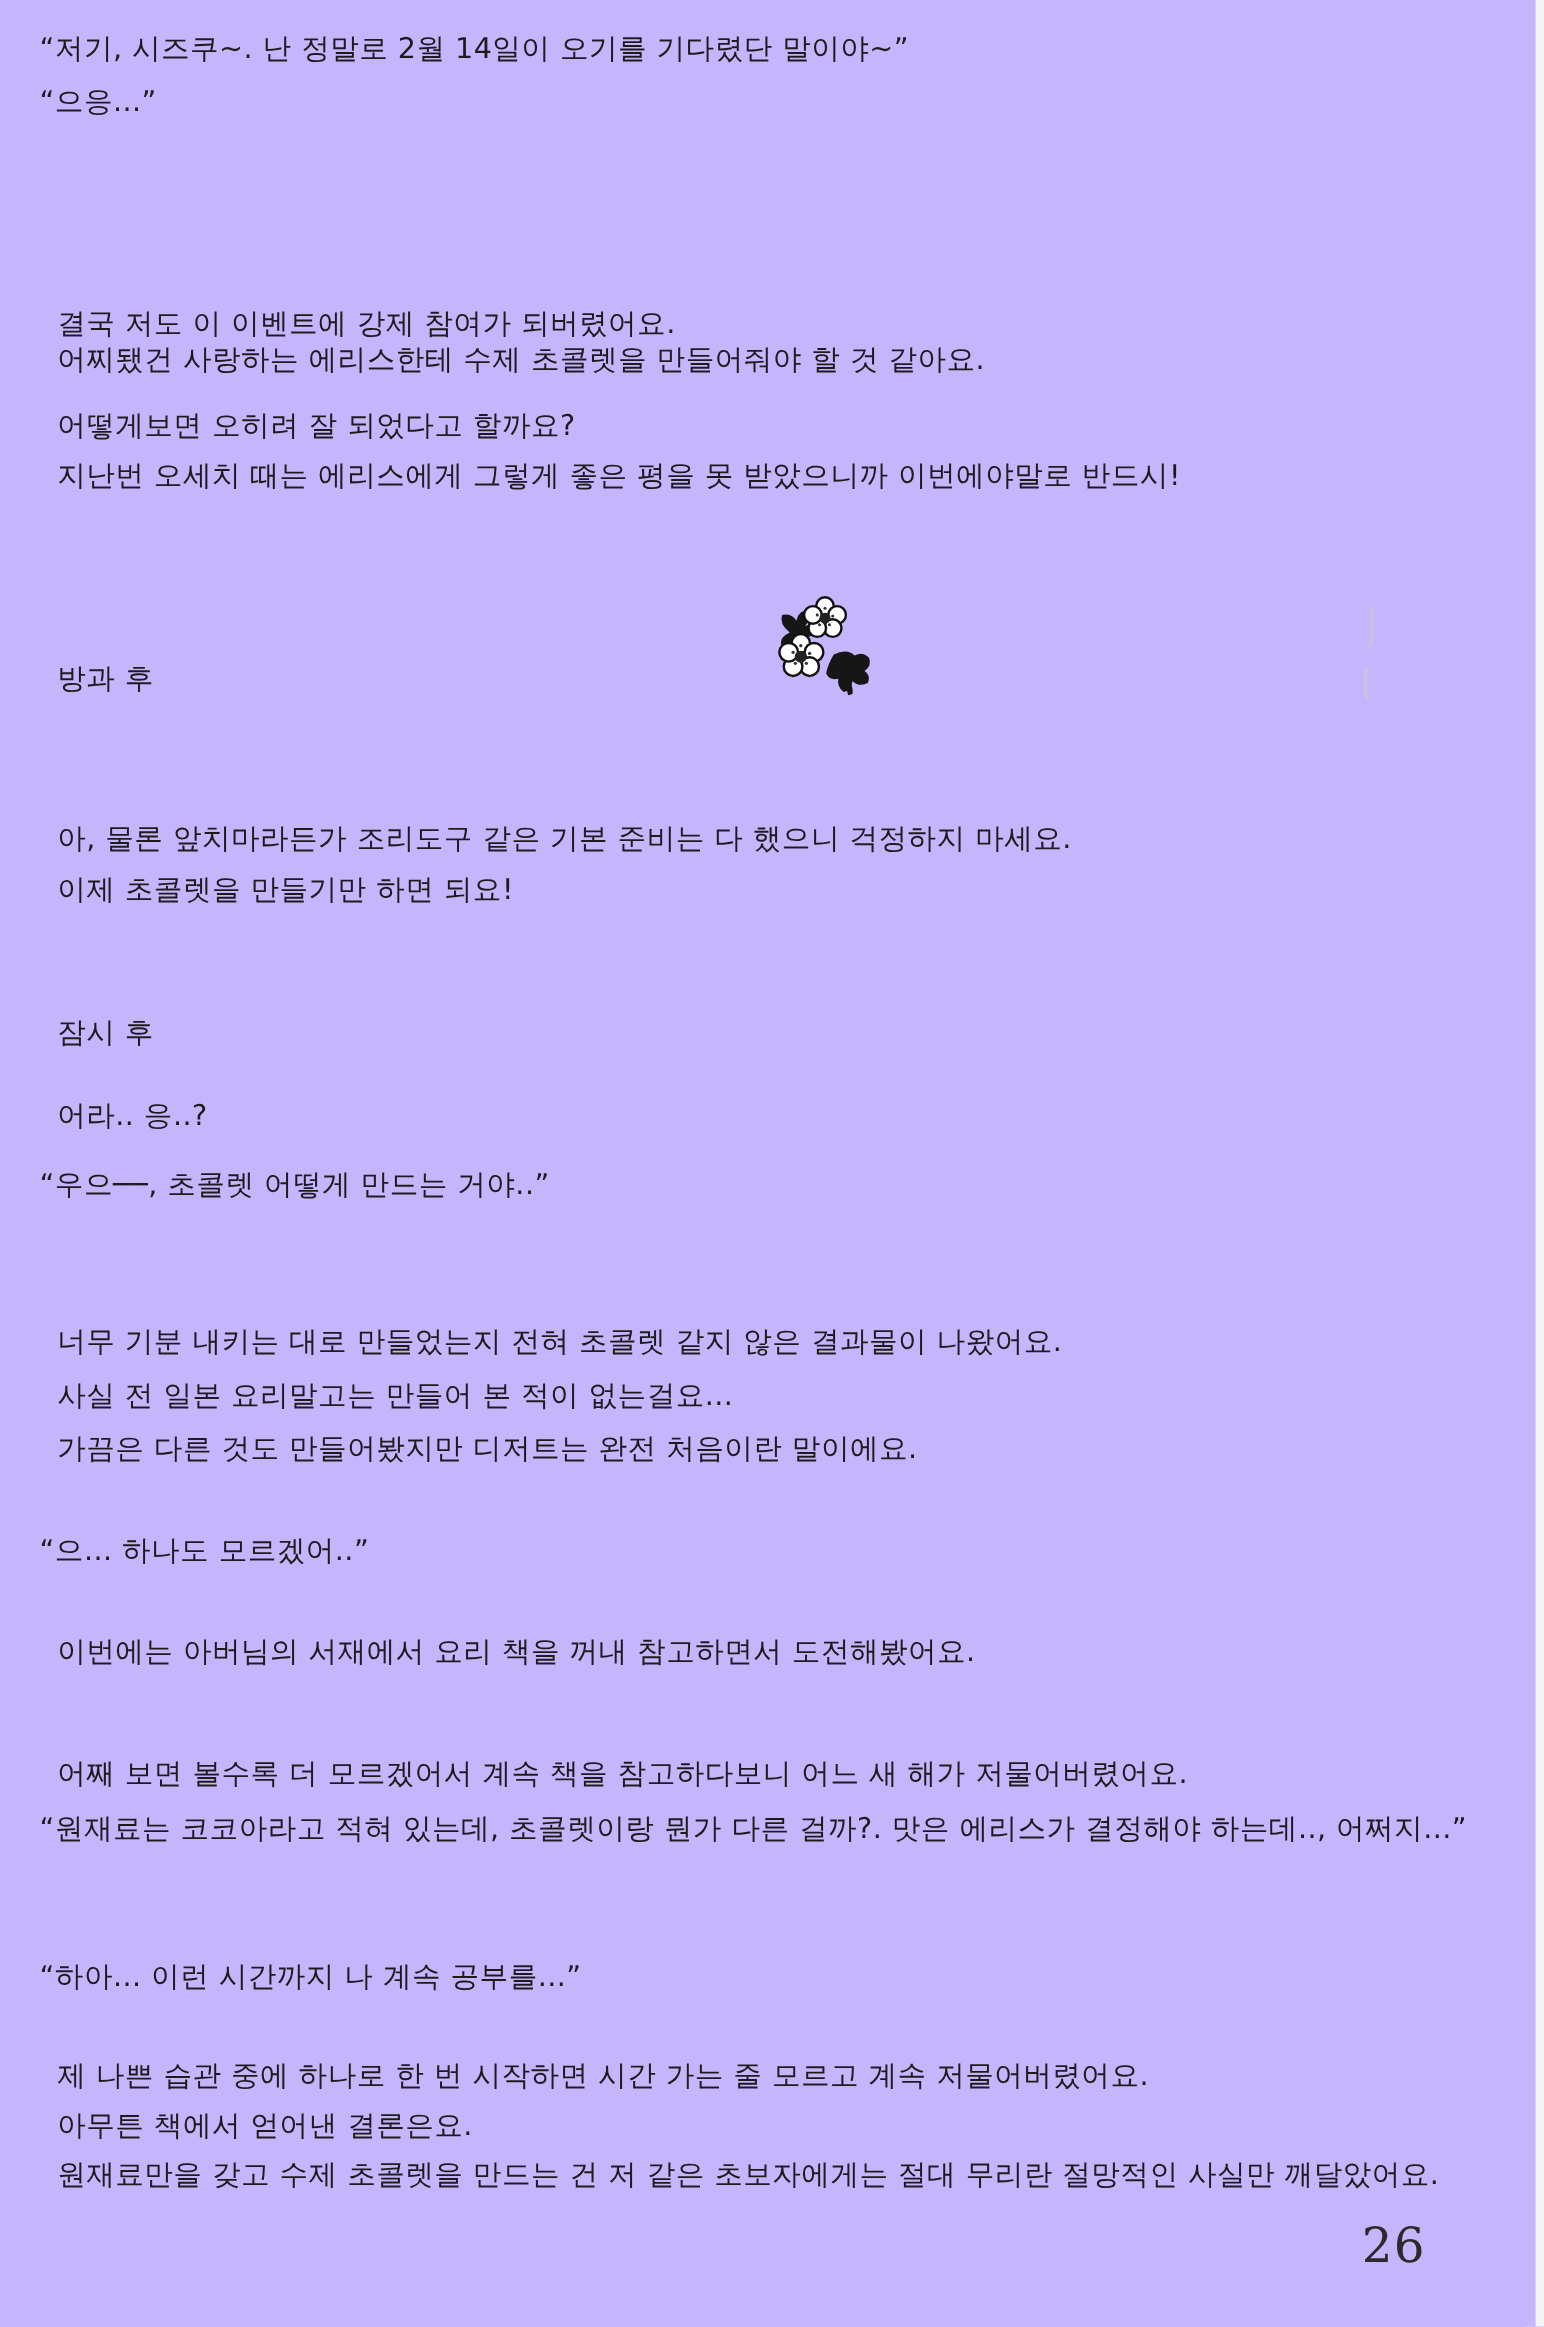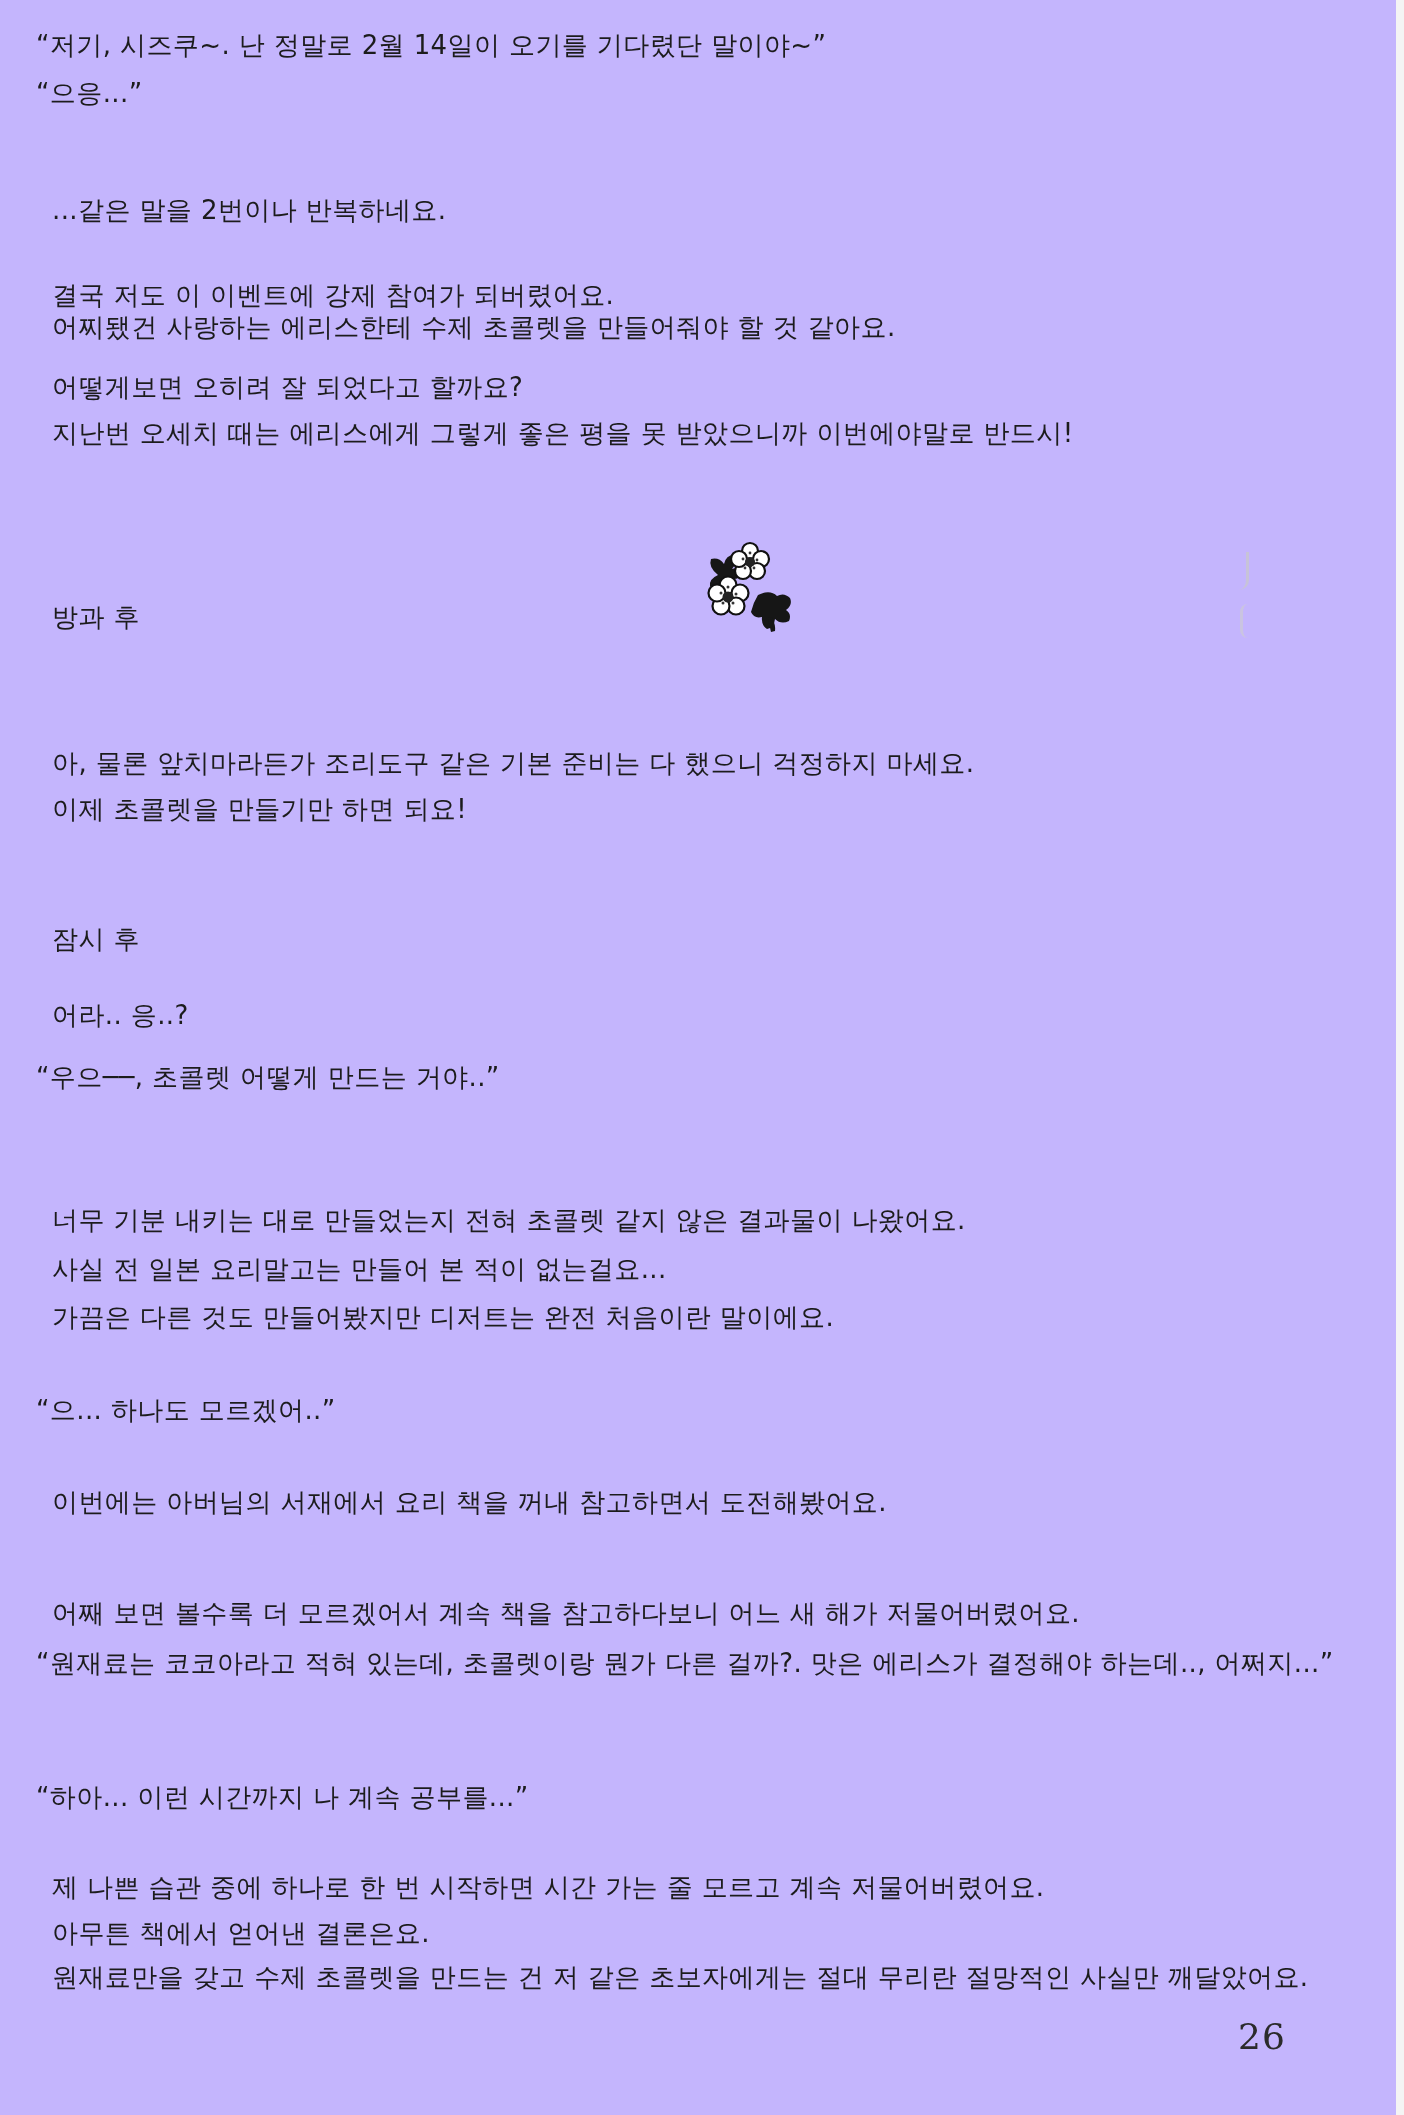--- a/index.html
+++ b/index.html
@@ -18,21 +18,21 @@
     white-space:nowrap;letter-spacing:0.4px;
     font-weight:500;
   }
   .quote{left:36px;}
   .ornament{
     position:absolute;left:688px;top:533px;width:112px;height:102px;
   }
   .page-number{
     position:absolute;left:1238px;top:2016px;
     font-family:"DejaVu Serif","Liberation Serif",serif;
-    font-size:36px;color:#2b2b2b;letter-spacing:1px;
+    font-size:44px;color:#2b2b2b;letter-spacing:1px;
   }
   .artifact{
     position:absolute;background:transparent;border:none;
   }
   .artifact.a1{
     left:1236px;top:552px;width:10px;height:38px;
     border-right:3px solid #c9c9c9;border-radius:0 0 10px 0;opacity:.7;
   }
   .artifact.a2{
     left:1240px;top:604px;width:8px;height:34px;
@@ -40,21 +40,20 @@
   }
 </style>
 </head>
 <body>
 
 <div class="page">
 
   <div class="line quote" style="top:28px">“저기, 시즈쿠~. 난 정말로 2월 14일이 오기를 기다렸단 말이야~”</div>
   <div class="line quote" style="top:76px">“으응...”</div>
 
-  <div class="line" style="top:193px">...같은 말을 2번이나 반복하네요.</div>
 
   <div class="line" style="top:278px">결국 저도 이 이벤트에 강제 참여가 되버렸어요.</div>
   <div class="line" style="top:310px">어찌됐건 사랑하는 에리스한테 수제 초콜렛을 만들어줘야 할 것 같아요.</div>
   <div class="line" style="top:416px">지난번 오세치 때는 에리스에게 그렇게 좋은 평을 못 받았으니까 이번에야말로 반드시!</div>
   <div class="line" style="top:370px">어떻게보면 오히려 잘 되었다고 할까요?</div>
 
   <svg class="ornament" viewBox="0 0 112 102">
 
     <path d="M30,42 q-10,-8 -7,-16 q8,-2 13,5 q2,-9 10,-9 q4,7 -2,14 q9,-3 12,3 q-4,8 -13,7 q4,8 -1,13 q-8,-1 -9,-9 q-5,6 -11,3 q-1,-7 8,-11z" fill="#161616"></path>
 

